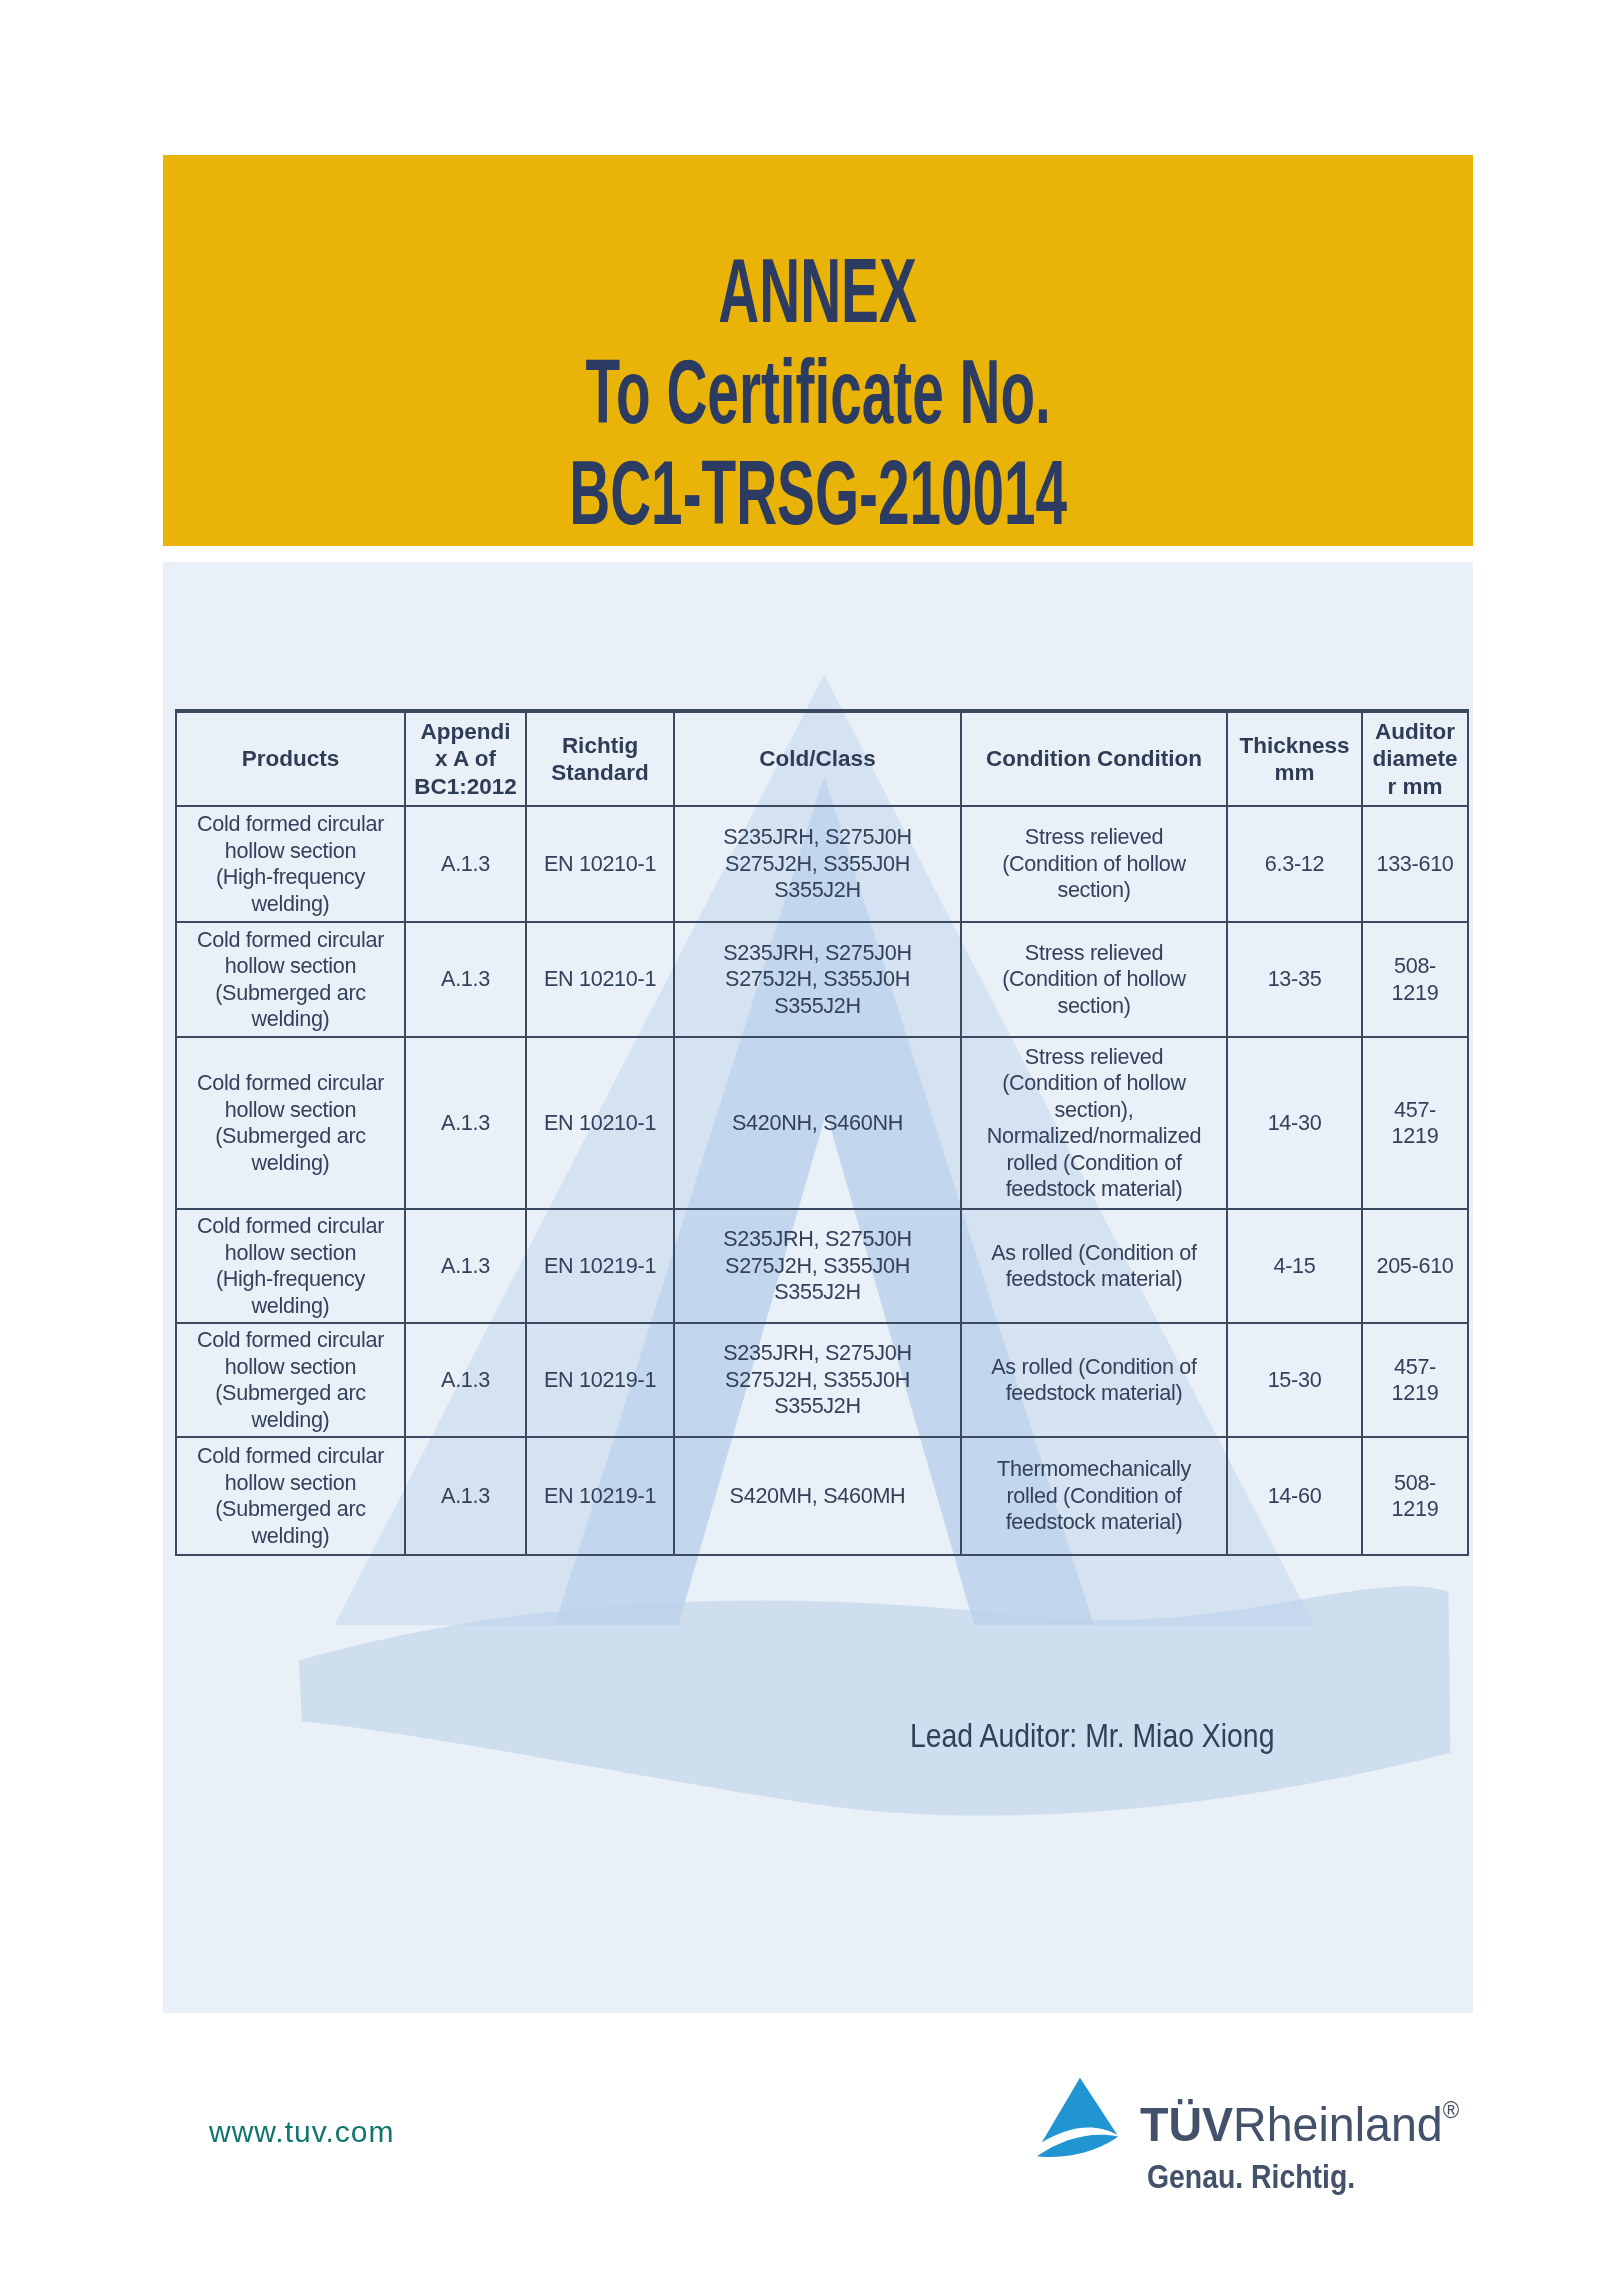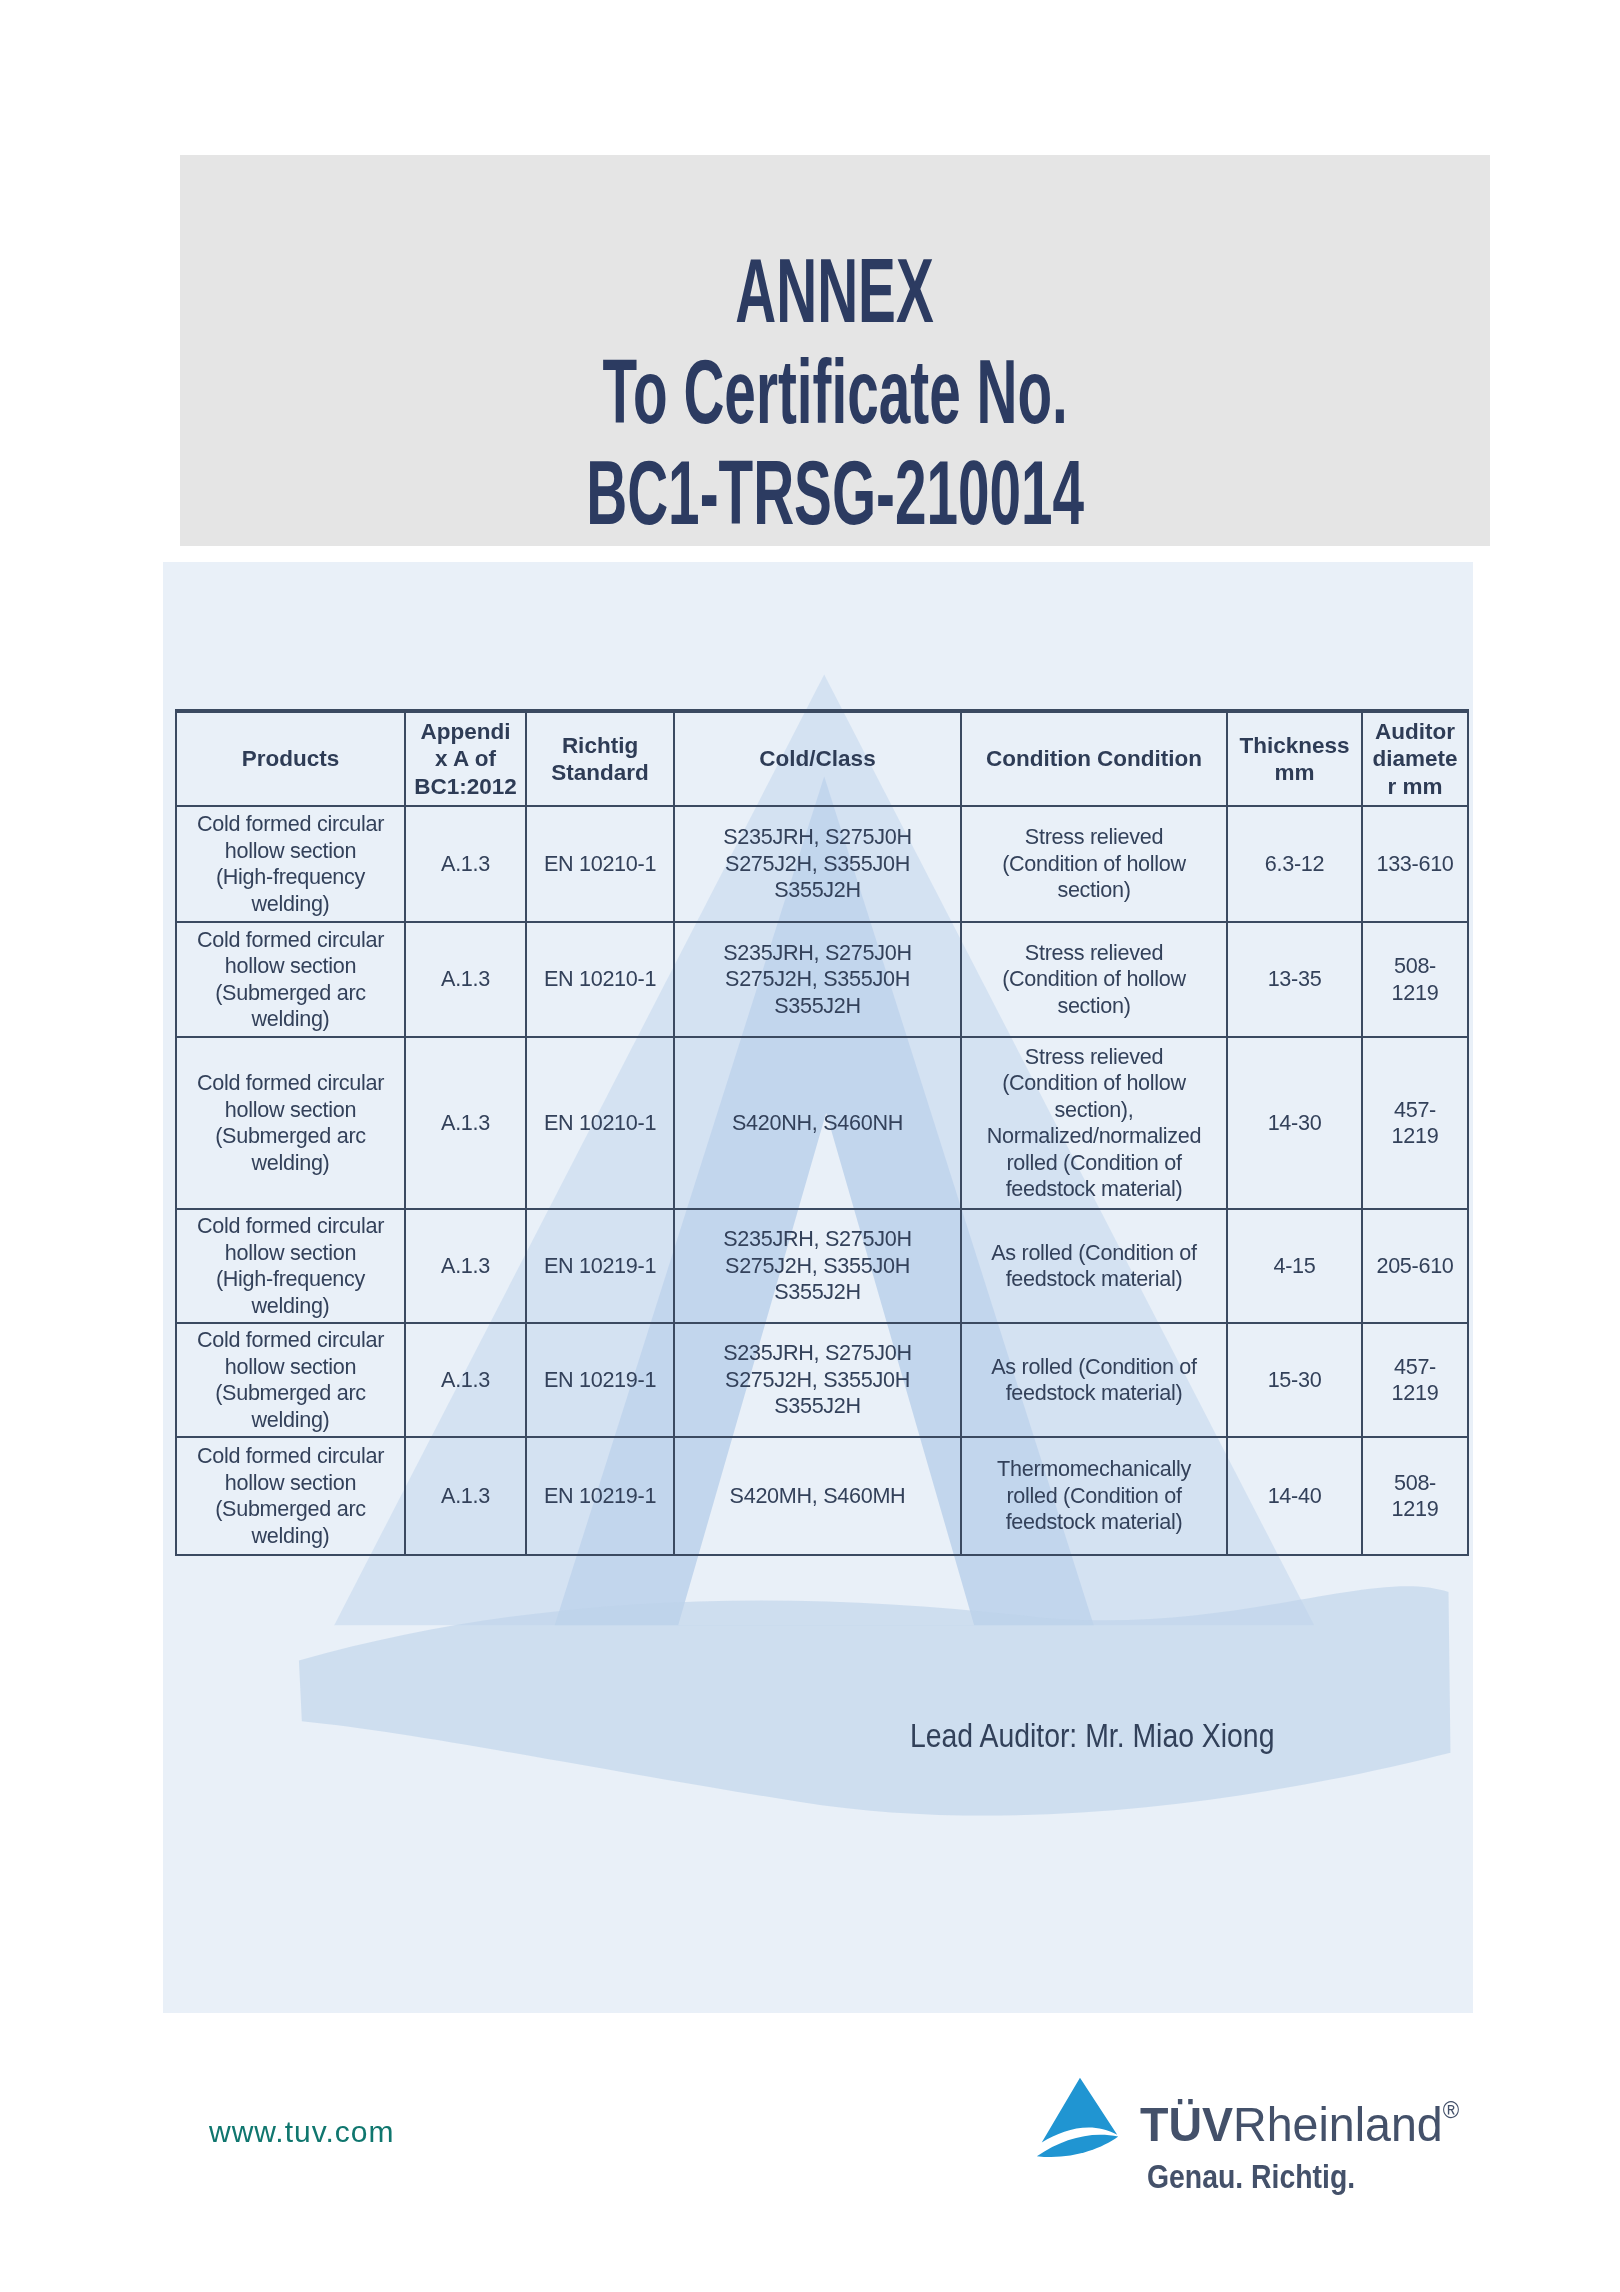--- a/index.html
+++ b/index.html
@@ -5,22 +5,22 @@
   html,body{margin:0;padding:0;background:#ffffff;}
   .page{
     position:relative;
     width:1620px;height:2293px;
     background:#ffffff;
     font-family:"Liberation Sans", sans-serif;
     overflow:hidden;
   }
   
   .header-band{
-    position:absolute;left:180px;top:155px;width:1310px;height:391px;
-    background:#e5e5e5;
+    position:absolute;left:163px;top:155px;width:1310px;height:391px;
+    background:#eab308;
   }
   .title-line{
     width:100%;height:101px;line-height:101px;
     text-align:center;
     font-size:90px;font-weight:bold;color:#2c3b61;
     margin-top:0;
   }
   .title-block{position:absolute;left:0;top:86px;width:100%;}
   .squeeze{display:inline-block;transform:scaleX(0.63);transform-origin:center;white-space:nowrap;}
   
@@ -216,21 +216,21 @@
         <td>Cold formed circular
 hollow section
 (Submerged arc
 welding)</td>
         <td>A.1.3</td>
         <td>EN 10219-1</td>
         <td>S420MH, S460MH</td>
         <td>Thermomechanically
 rolled (Condition of
 feedstock material)</td>
-        <td>14-40</td>
+        <td>14-60</td>
         <td>508-
 1219</td>
       </tr>
     </tbody>
   </table>
 
   <div class="auditor">Lead Auditor: Mr. Miao Xiong</div>
 
   <div class="website">www.tuv.com</div>
 

